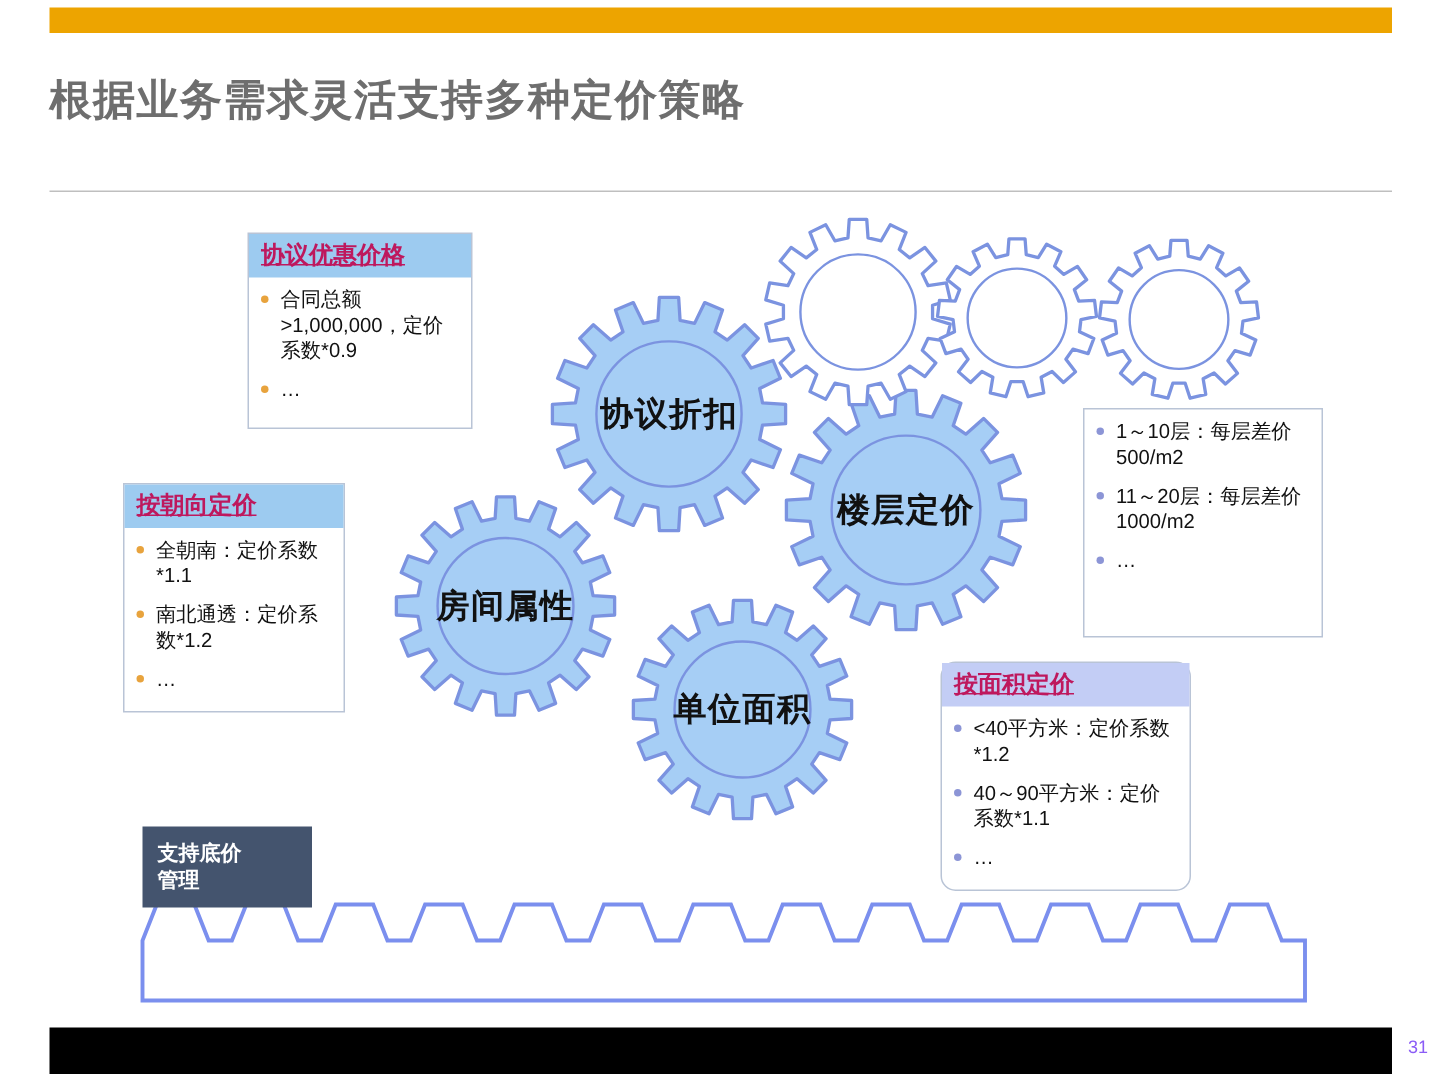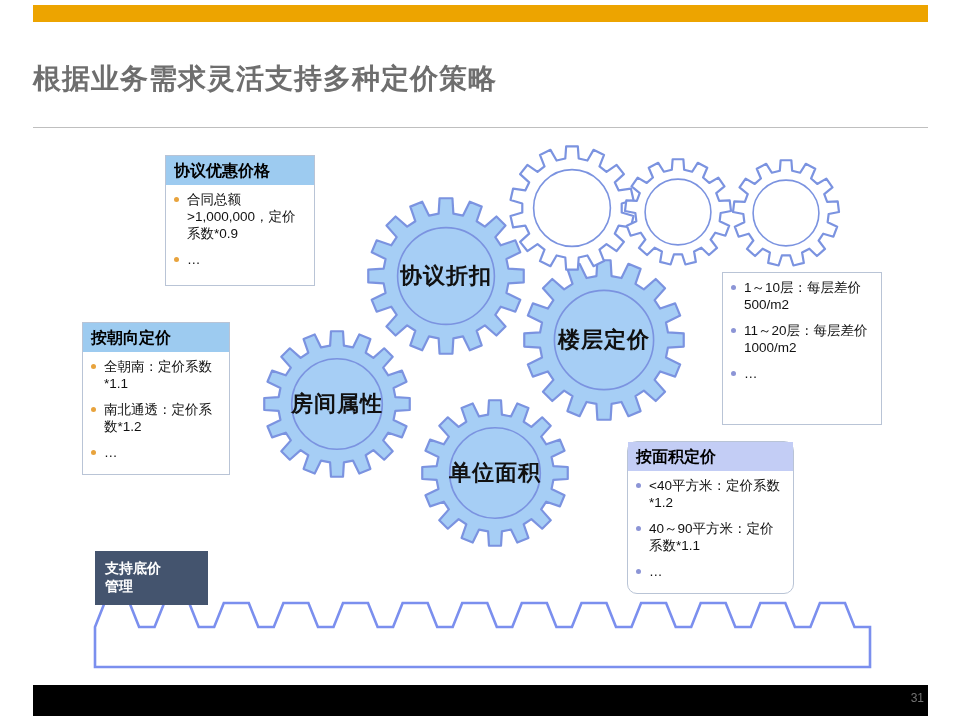--- a/index.html
+++ b/index.html
@@ -15,57 +15,58 @@
   
   .top-bar{
     position:absolute;left:33px;top:5px;width:895px;height:17px;
     background:#EDA400;
   }
 
   
   .title{
     position:absolute;left:33px;top:48px;width:820px;
     font-size:28px;font-weight:bold;color:#6E6E6E;
-    letter-spacing:1px;white-space:nowrap;margin-top:12px;
+    letter-spacing:1px;white-space:nowrap;
   }
   .title-rule{
     position:absolute;left:33px;top:127px;width:895px;height:1px;
     background:#BFBFBF;
   }
 
   
   .bottom-bar{
     position:absolute;left:33px;top:685px;width:895px;height:31px;
     background:#000000;
   }
   .page-num{
-    position:absolute;right:36px;top:691px;
-    color:#737373;font-size:12px;
+    position:absolute;right:8px;top:691px;
+    color:#8b5cf6;font-size:12px;
   }
 
   
   .gears{position:absolute;left:0;top:0;width:960px;height:720px;}
 
   .gear-label{
     position:absolute;
     font-size:22px;font-weight:bold;color:#111111;
     white-space:nowrap;transform:translate(-50%,-50%);
     letter-spacing:1px;
   }
 
   
   .card{
     position:absolute;background:#ffffff;
     border:1px solid #B9C4D6;
     box-sizing:border-box;
   }
   .card-head{
-    font-size:16px;font-weight:bold;color:#000000;
+    font-size:16px;font-weight:bold;color:#be185d;
     padding:5px 8px 4px 8px;line-height:20px;
     white-space:nowrap;
+    text-decoration:underline;
   }
   .card-head.blue{background:#9DCBF0;}
   .card-head.lav{background:#C3CDF5;}
   .card-body{
     padding:6px 6px 4px 6px;
   }
   .bullet{
     position:relative;
     padding-left:15px;
     font-size:13.5px;line-height:17px;color:#111111;

